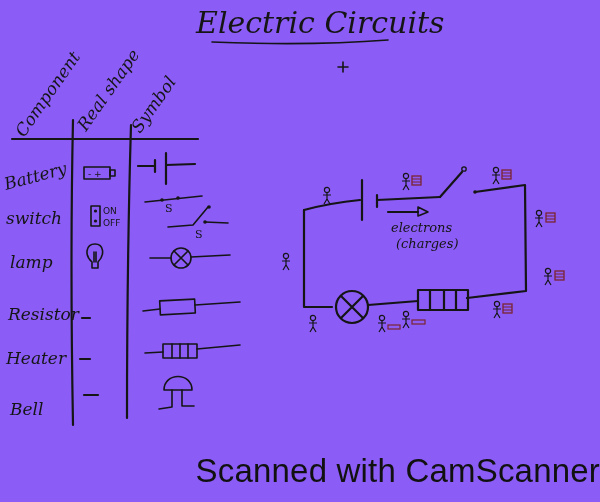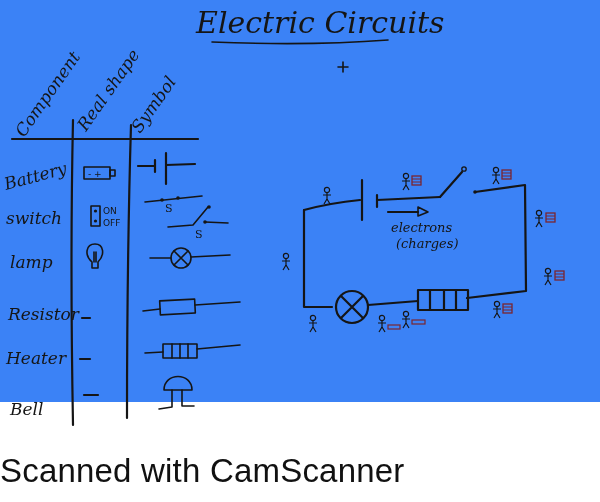--- a/index.html
+++ b/index.html
@@ -1,23 +1,23 @@
 <!DOCTYPE html>
 <html><head>
   <meta charset="utf-8">
   <style>
     html, body { margin: 0; padding: 0; background: #ffffff; }
     body { width: 600px; height: 502px; position: relative; overflow: hidden; font-family: "DejaVu Serif", serif; }
-    .page { position: absolute; left: 0; top: 0; width: 600px; height: 402px; background: #3b82f6; }
+    .page { position: absolute; left: 0; top: 0; width: 600px; height: 502px; background: #8b5cf6; }
     svg.drawing { position: absolute; left: 0; top: 0; }
     .hand { font-family: "DejaVu Serif", serif; font-style: italic; fill: #151515; }
     .ink { stroke: #151515; stroke-width: 2.2; fill: none; stroke-linecap: round; stroke-linejoin: round; }
     .ink-thin { stroke: #151515; stroke-width: 1.6; fill: none; stroke-linecap: round; stroke-linejoin: round; }
     .footer {
-      position: absolute; left: 0; right: 0; top: 452px; text-align: left;
+      position: absolute; left: 0; right: 0; top: 452px; text-align: right;
       font-family: "Liberation Sans", sans-serif; font-size: 33px; color: #111; letter-spacing: 0.2px;
     }
   </style>
 </head>
 <body>
 
 <div class="page">
   <svg class="drawing" width="600" height="502" viewBox="0 0 600 502">
 
     <text class="hand" x="196" y="33" font-size="30">Electric Circuits</text>

